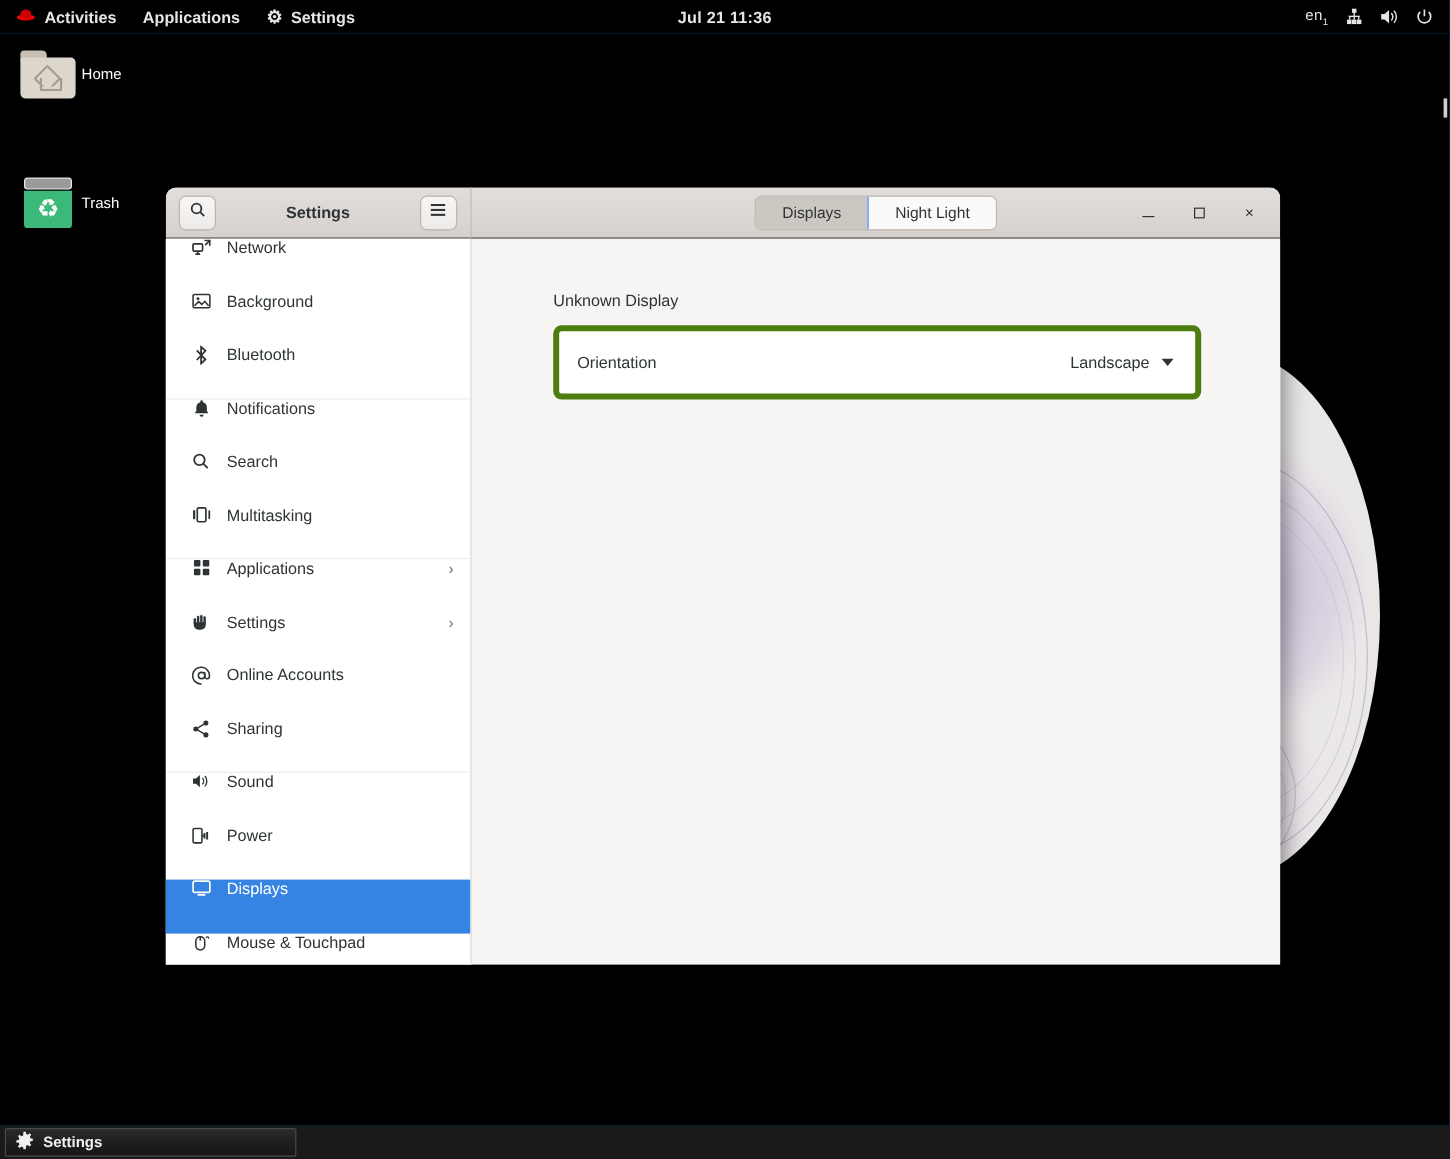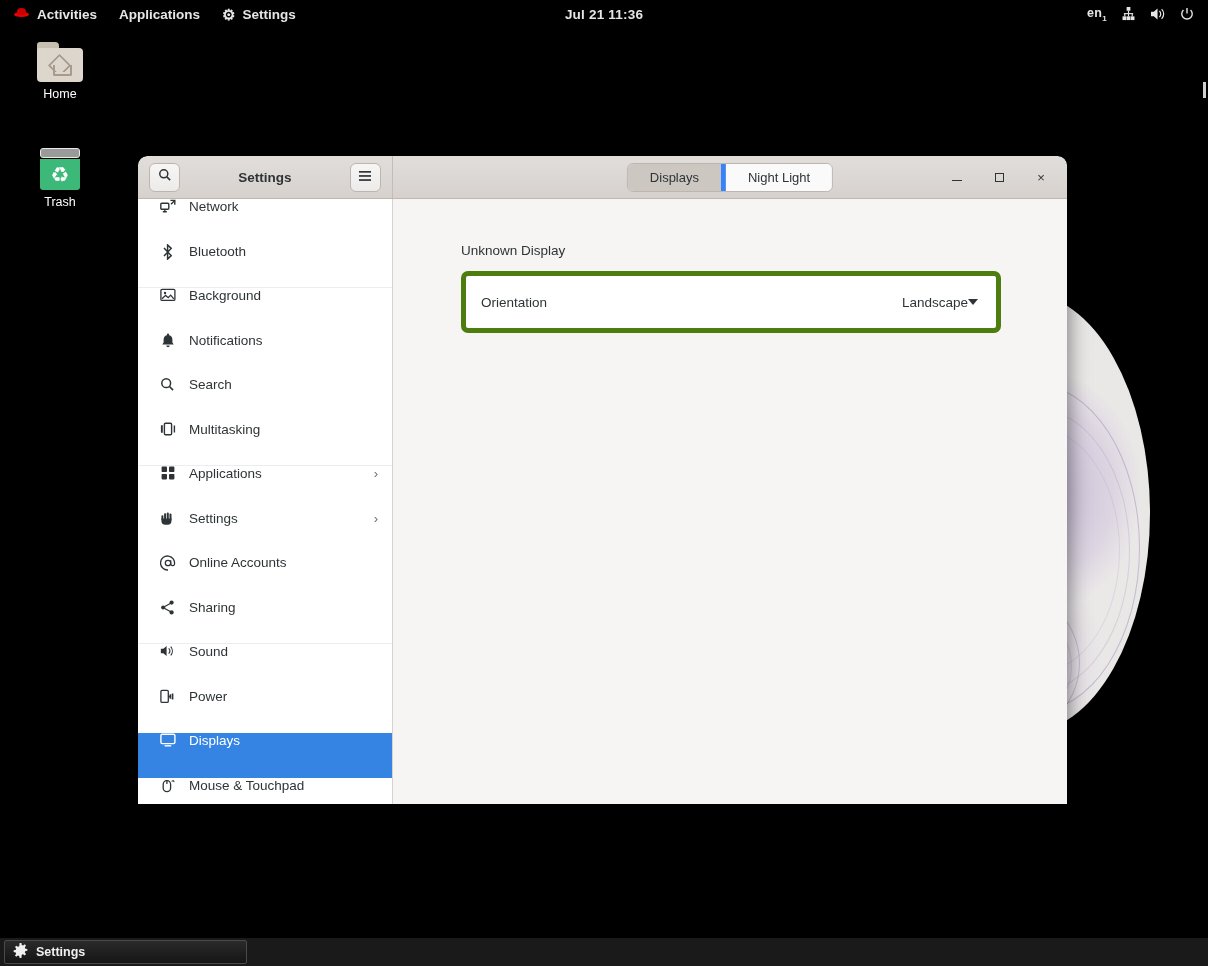--- a/index.html
+++ b/index.html
@@ -58,28 +58,28 @@
   .gear-glyph { font-size: 15px; line-height: 1; }
   .tb-clock {
     position: absolute; left: 0; right: 0; top: 0; height: 28px;
     display: flex; align-items: center; justify-content: center;
     font-weight: bold; font-size: 13.5px; letter-spacing: .2px;
   }
   .tb-right {
     position: absolute; right: 0; top: 0; height: 28px;
     display: flex; align-items: center; gap: 14px; padding-right: 14px;
   }
-  .kbd-ind { font-size: 12.5px; font-weight: bold; letter-spacing: .3px; }
+  .kbd-ind { font-size: 12.5px; font-weight: normal; letter-spacing: .3px; }
   .kbd-ind sub { font-size: 8px; }
   .sysicon { font-size: 13px; line-height: 1; display: flex; align-items: center; }
 
   
   .desk-icon {
     position: absolute; width: 86px;
-    display: flex; flex-direction: column; align-items: center; gap: 5px;
+    display: flex; flex-direction: row; align-items: center; gap: 5px;
     color: #fff; font-size: 12.5px; text-align: center;
     z-index: 5;
   }
   .di-home { left: 17px; top: 42px; }
   .di-trash { left: 17px; top: 148px; }
   .folder-ic { width: 46px; height: 40px; position: relative; }
   .folder-tab {
     position: absolute; left: 0; top: 0; width: 22px; height: 9px;
     background: #c8bfb3; border-radius: 3px 4px 0 0;
   }
@@ -146,21 +146,21 @@
     display: flex; height: 29px;
     border: 1px solid #bdb6b0; border-radius: 6px; overflow: hidden;
     background: #ece9e7;
   }
   .tab {
     padding: 0 22px; display: flex; align-items: center; justify-content: center;
     font-size: 13px; color: #2e3436; cursor: pointer;
     background: #fbfafa;
   }
   .tab.active { background: #cdc7c2; }
-  .tab + .tab { border-left: 5px solid #3b82f6; }
+  .tab + .tab { border-left: 1px solid #3b82f6; }
   .wctl { margin-left: auto; display: flex; align-items: center; gap: 26px; padding-right: 8px; }
   .wbtn { width: 16px; height: 16px; display: flex; align-items: center; justify-content: center;
           color: #2e3436; font-size: 13px; cursor: pointer; }
   .wbtn .minus { display: block; width: 10px; height: 1.6px; background: #2e3436; margin-top: 7px; }
   .wbtn .sq { display: block; width: 9px; height: 9px; border: 1.6px solid #2e3436; }
 
   .wbody { flex: 1; display: flex; min-height: 0; background: #f6f5f4; }
 
   
   .sidebar {
@@ -185,21 +185,21 @@
   .card {
     width: 540px; background: #fff;
     border: 5px solid #4d7c0f; border-radius: 7px; overflow: hidden;
   }
   .row {
     height: 52px; display: flex; align-items: center;
     padding: 0 18px 0 15px; font-size: 13.5px; color: #2e3436;
   }
   .row + .row { border-top: 1px solid #e6e3e0; }
   .row-label { flex: 1; }
-  .row-value { color: #2e3436; margin-right: 0; }
+  .row-value { color: #2e3436; margin-right: 10px; }
   .caret { width: 0; height: 0; border-left: 5.5px solid transparent; border-right: 5.5px solid transparent;
            border-top: 6.5px solid #2e3436; }
 
   
   .taskbar {
     position: absolute; left: 0; bottom: 0; width: 1208px; height: 28px;
     background: #1a1a1a; z-index: 40;
     display: flex; align-items: center;
   }
   .task-btn {
@@ -346,38 +346,38 @@
             <svg width="16" height="15" viewBox="0 0 16 15" fill="none" stroke="#2e3436" stroke-width="1.4">
               <rect x="0.8" y="4.2" width="8" height="6" rx="1"></rect>
                 <path d="M4.8 10.2v2.4M2.8 12.8h4"></path>
               <path d="M10.4 1.4h4.4v4.4"></path>
                 <path d="M14.8 1.4L11 5.2"></path>
             </svg>
           </span>
           <span class="nav-label">Network</span>
         </div>
 
-        <div class="nav-item sep-after">
-          <span class="nav-ic">
-            <svg width="12" height="16" viewBox="0 0 12 16" fill="none" stroke="#2e3436" stroke-width="1.5">
-              <path d="M2 4l7.2 7.6L5.6 15V1l3.6 3.4L2 12"></path>
-            </svg>
-          </span>
-          <span class="nav-label">Bluetooth</span>
-        </div>
-
         <div class="nav-item">
           <span class="nav-ic">
             <svg width="16" height="14" viewBox="0 0 16 14" fill="none" stroke="#2e3436" stroke-width="1.3">
               <rect x="0.9" y="1.4" width="14" height="11" rx="1.2"></rect>
               <circle cx="5" cy="5" r="1.2" fill="#2e3436" stroke="none"></circle>
               <path d="M2 10.8l3.6-3.4 2.6 2.3 2.5-2.6 3.1 3.7"></path>
             </svg>
           </span>
           <span class="nav-label">Background</span>
+        </div>
+
+        <div class="nav-item sep-after">
+          <span class="nav-ic">
+            <svg width="12" height="16" viewBox="0 0 12 16" fill="none" stroke="#2e3436" stroke-width="1.5">
+              <path d="M2 4l7.2 7.6L5.6 15V1l3.6 3.4L2 12"></path>
+            </svg>
+          </span>
+          <span class="nav-label">Bluetooth</span>
         </div>
 
         <div class="nav-item">
           <span class="nav-ic">
             <svg width="14" height="16" viewBox="0 0 14 16" fill="#2e3436">
               <path d="M7 0.6a1.1 1.1 0 011.1 1.1v.6a4.4 4.4 0 013.3 4.2v3l1.3 1.9H1.3L2.6 9.5v-3a4.4 4.4 0 013.3-4.2v-.6A1.1 1.1 0 017 .6z"></path>
               <path d="M5.3 12.6h3.4a1.7 1.7 0 01-3.4 0z"></path>
             </svg>
           </span>
           <span class="nav-label">Notifications</span>

